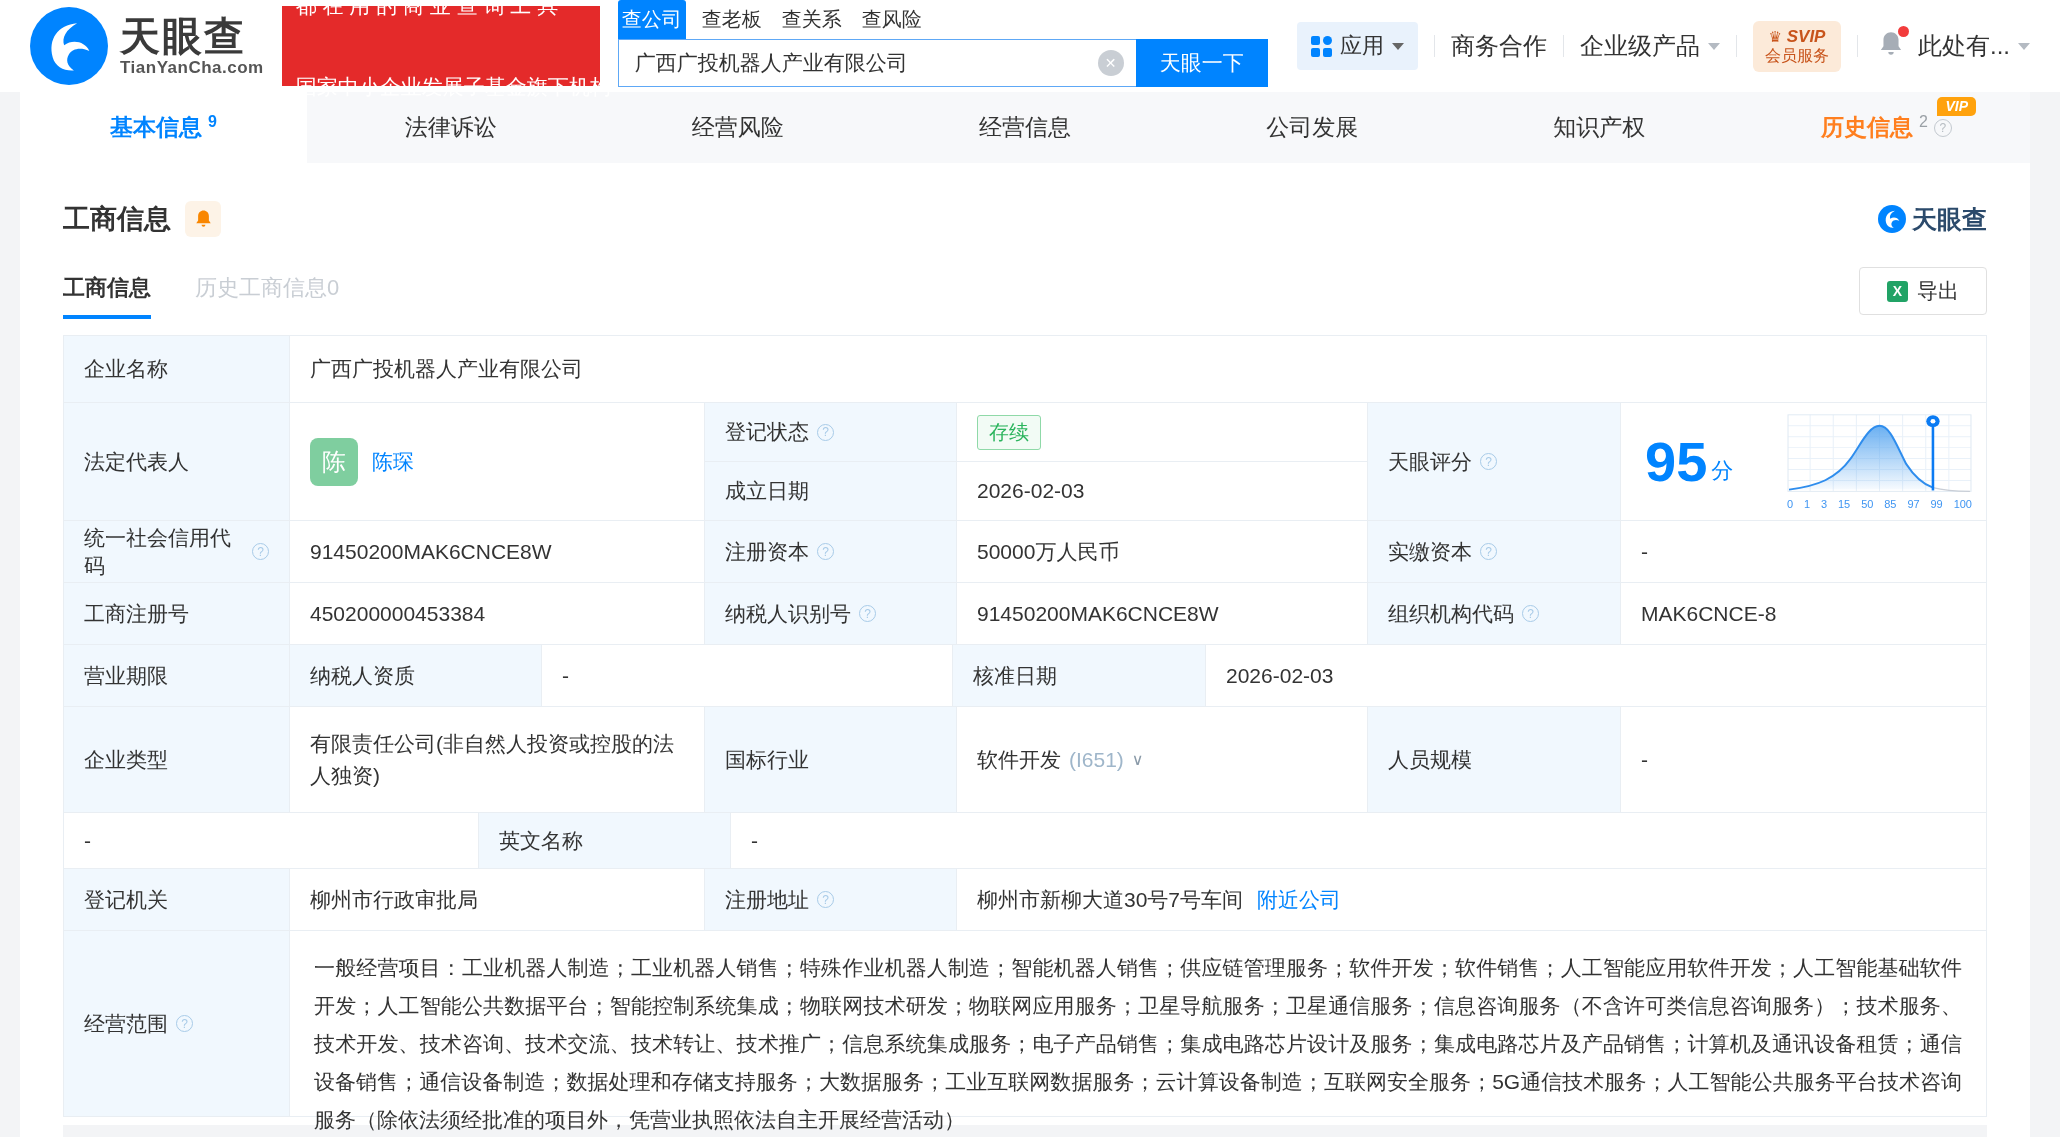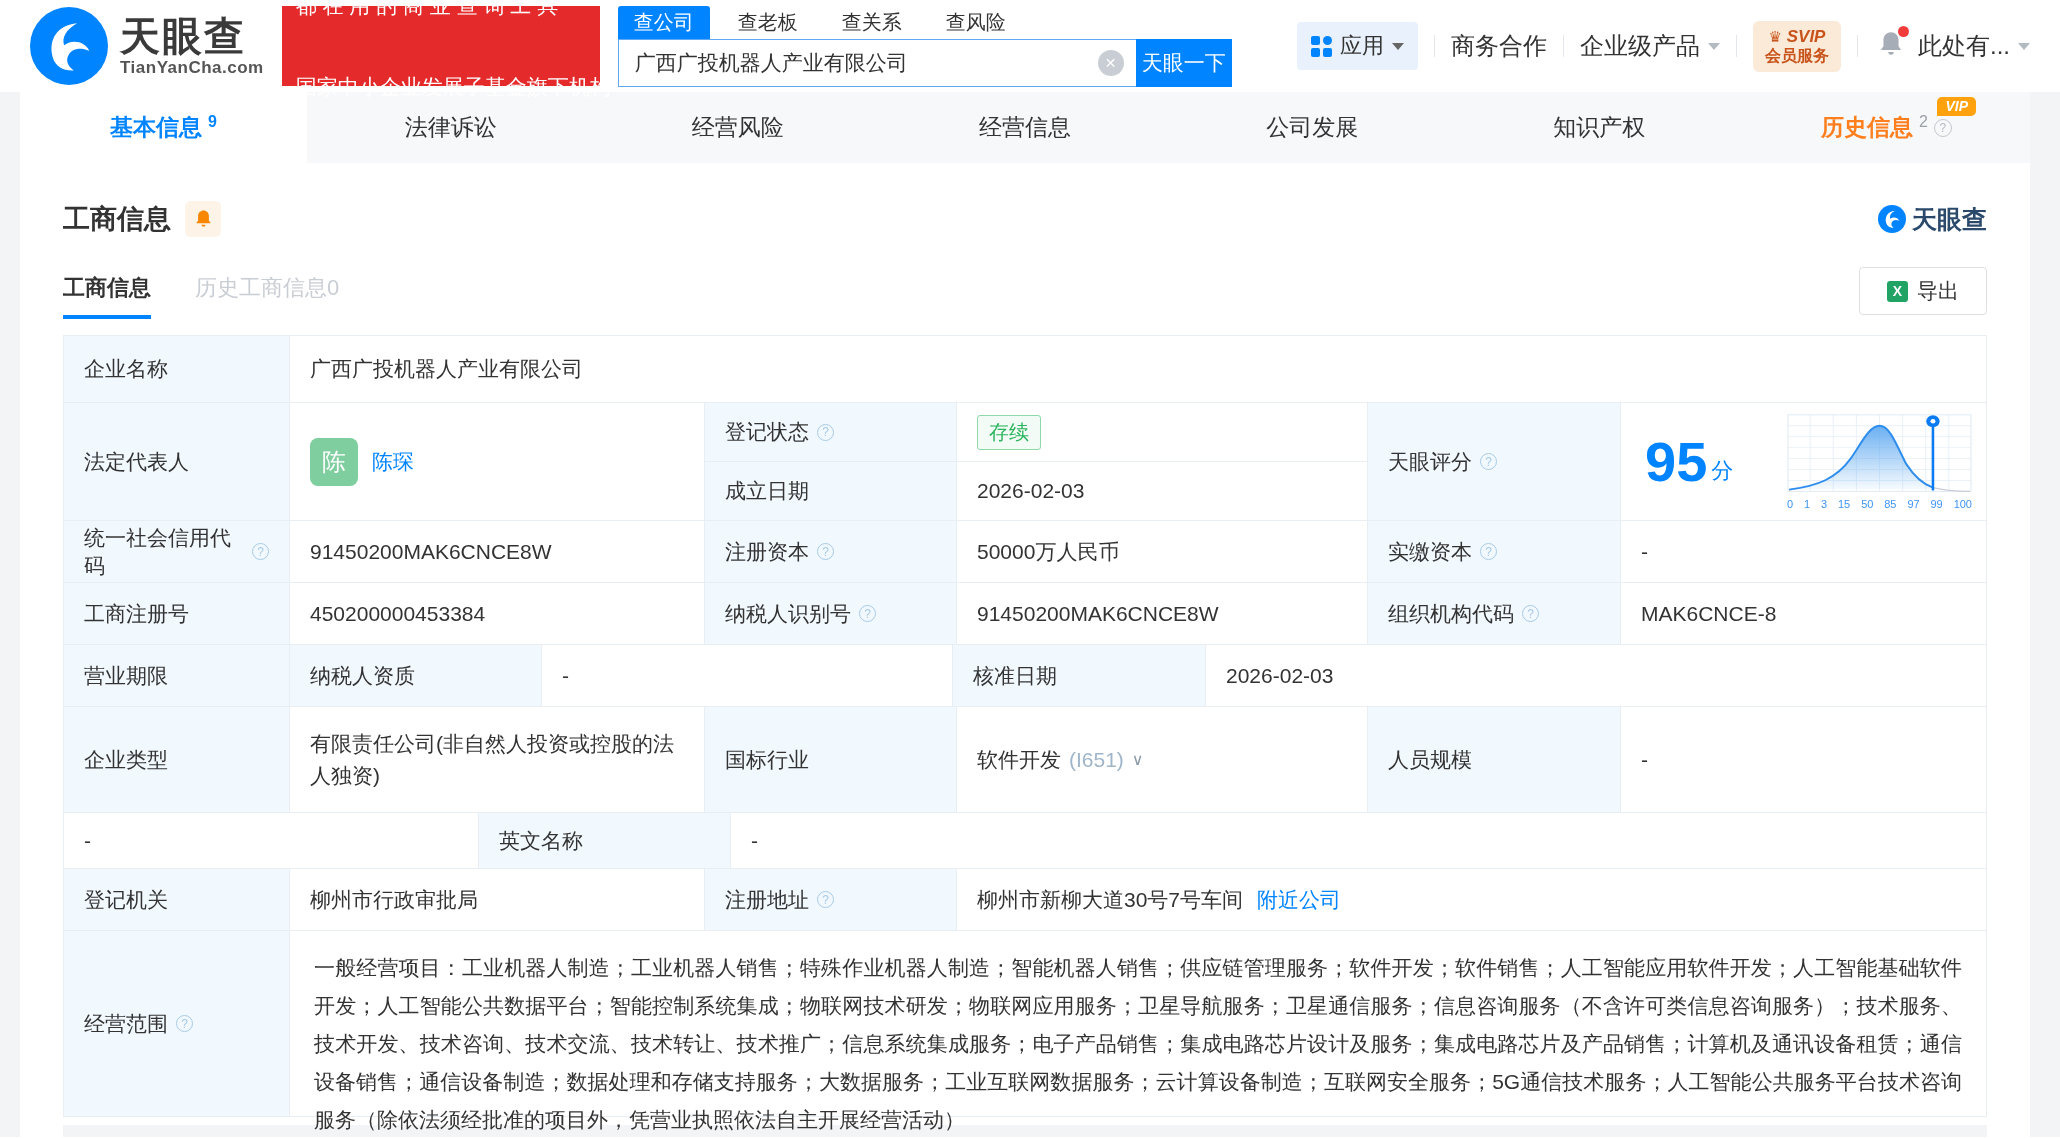--- a/index.html
+++ b/index.html
@@ -12,46 +12,46 @@
   .logo-icon { width:78px; height:78px; }
   .logo-text { margin-left:12px; }
   .logo-cn { font-size:40px; font-weight:bold; color:#3a3a3a; letter-spacing:2px; line-height:44px;}
   .logo-en { font-size:17px; font-weight:bold; color:#555; letter-spacing:.5px; }
   .slogan { margin-left:18px; width:318px; height:80px; background:#e42a2a; color:#fff;
     display:flex; flex-direction:column; justify-content:center; padding:0 14px;gap:48px; }
   .slogan div { font-size:21px; line-height:33px; white-space:nowrap; }
 
   .search-area { margin-left:18px; }
   .search-tabs { display:flex; align-items:flex-end; height:33px; }
-  .stab { font-size:20px; color:#333; padding:0 16px; height:33px; display:flex; align-items:center; cursor:pointer;}
+  .stab { font-size:20px; color:#333; padding:0 4px; height:39px; display:flex; align-items:center; cursor:pointer;}
   .stab.active { background:#0084ff; color:#fff; border-radius:3px 3px 0 0; }
   .stab + .stab { margin-left:12px; }
   .search-row { display:flex; }
   .search-input { width:518px; height:48px; border:1px solid #5ea8f6; border-right:none; font-size:21px;
     padding:0 44px 0 16px; color:#333; outline:none; font-family:inherit;}
   .clear-btn { margin-left:-38px; width:26px; height:26px; border-radius:50%; background:#c9ced4; color:#fff;
     display:flex; align-items:center; justify-content:center; font-size:14px; align-self:center; cursor:pointer; z-index:2;}
-  .search-btn { width:96px; height:48px; background:#0084ff; color:#fff; font-size:21px; border:none;
+  .search-btn { width:132px; height:48px; background:#0084ff; color:#fff; font-size:21px; border:none;
     cursor:pointer; font-family:inherit; margin-left:12px;}
 
   .top-menu { margin-left:auto; display:flex; align-items:center; }
   .apps-chip { background:#e9f2fc; height:48px; display:flex; align-items:center; padding:0 14px; border-radius:4px; cursor:pointer;}
   .grid-icon { display:grid; grid-template-columns:9px 9px; grid-gap:3px; margin-right:8px;}
   .grid-icon i { width:9px; height:9px; background:#0084ff; border-radius:2px; display:block;}
   .grid-icon i.round { border-radius:50%; }
   .apps-chip span.lbl { font-size:22px; color:#333; }
   .caret { width:0; height:0; border-left:6px solid transparent; border-right:6px solid transparent;
     border-top:7px solid #666; display:inline-block; margin-left:8px; }
   .caret.light { border-top-color:#b4bac2; }
   .vdiv { width:1px; height:22px; background:#e3e6ea; margin:0 16px; }
   .menu-link { font-size:24px; color:#333; cursor:pointer; white-space:nowrap; display:flex; align-items:center;}
   .svip-badge { background:#fcead9; border-radius:6px; padding:6px 12px; text-align:center; cursor:pointer; }
   .svip-badge .l1 { color:#c8541b; font-weight:bold; font-style:italic; font-size:17px; line-height:19px;}
   .svip-badge .l1 .crown { font-style:normal; font-size:15px; }
-  .svip-badge .l2 { color:#c8541b; font-weight:bold; font-size:16px; line-height:20px;}
+  .svip-badge .l2 { color:#c8541b; font-weight:normal; font-size:16px; line-height:20px;}
   .bell-wrap { position:relative; margin:0 4px; cursor:pointer; }
   .bell-wrap svg { width:26px; height:28px; fill:#a6adb6; }
   .red-dot { position:absolute; top:-4px; right:-5px; width:11px; height:11px; background:#f23c3c; border-radius:50%; }
 
   
   .page-bg { background:#f3f4f6; }
   .card { width:2010px; margin:0 auto 0 20px; background:#fff; }
   .nav-tabs { display:flex; background:#f7f8fa; height:71px; }
   .ntab { flex:1; display:flex; align-items:center; justify-content:center; font-size:23px; color:#333;
     cursor:pointer; position:relative; }

